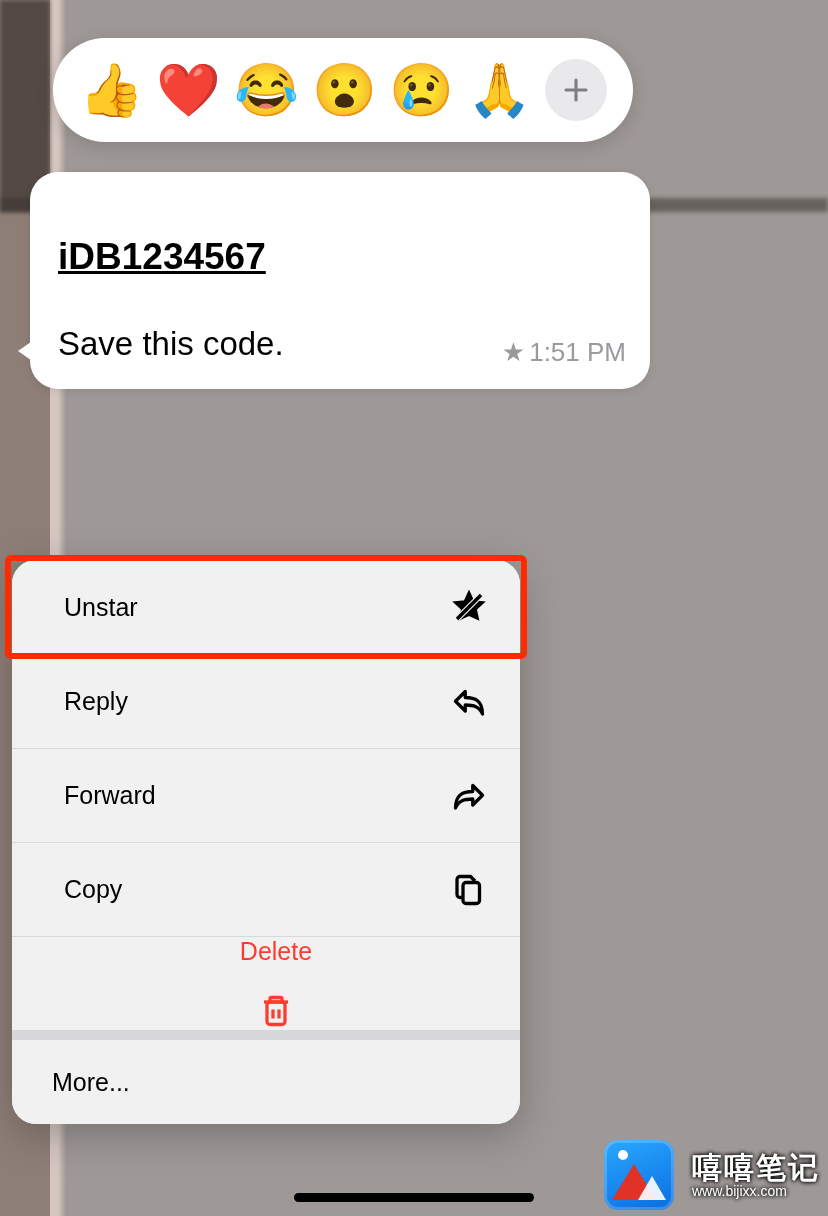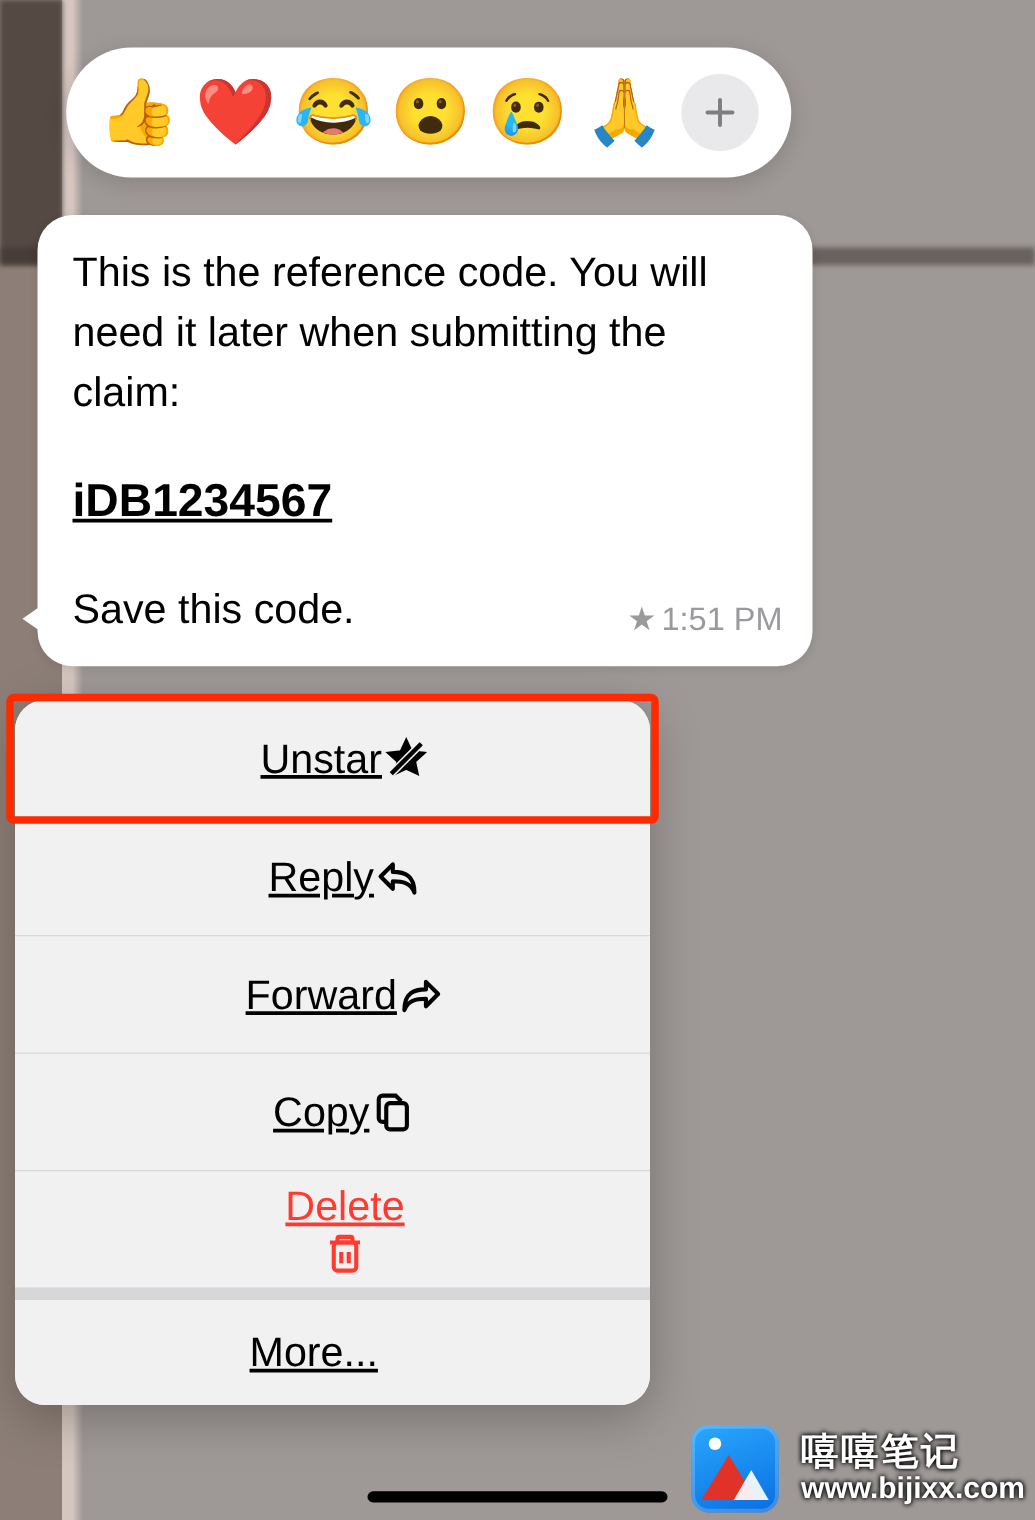--- a/index.html
+++ b/index.html
@@ -106,29 +106,28 @@
     left: 12px; top: 560px;
     width: 508px;
     background: #efeff0;
     border-radius: 24px;
     overflow: hidden;
     box-shadow: 0 10px 40px rgba(0,0,0,0.25);
   }
   .menu-item {
     display: flex;
     align-items: center;
-    justify-content: center;
+    justify-content: space-between;
     height: 94px;
     padding: 0 32px 0 52px;
-    font-size: 33px;
+    font-size: 25px;
     color: #000;
     border-top: 1px solid rgba(0,0,0,0.1);
     cursor: pointer;
     background: #f1f1f2;
-    text-decoration: underline;
   }
   .menu-item:first-child { border-top: none; }
   .menu-item.section-break { border-top: 10px solid #d7d7da; padding-left: 40px; }
   .menu-item.danger { color: #ff3b30; flex-direction: column; }
   .menu-item.danger svg { stroke: #ff3b30; }
   .menu-icon { width: 38px; height: 38px; display:flex; align-items:center; justify-content:center; }
   .menu-icon svg { width: 36px; height: 36px; stroke:#000; stroke-width:2.2; fill:none; }
 
   
   .highlight-box {
@@ -172,21 +171,21 @@
   .wm-logo::after{
     content:""; position:absolute; right:8px; bottom:10px;
     border-left:14px solid transparent;
     border-right:14px solid transparent;
     border-bottom:24px solid #fff;
     opacity:.9;
   }
   .wm-dot{ position:absolute; top:10px; left:14px; width:10px; height:10px; border-radius:50%; background:#fff;}
   .wm-text { color:#fff; text-shadow:0 0 4px #000,0 0 4px #000; font-weight:700; line-height:1.1;}
   .wm-text .t1{ font-size:30px; letter-spacing:2px;}
-  .wm-text .t2{ font-size:24px; font-weight:700;}
+  .wm-text .t2{ font-size:14px; font-weight:400;}
 </style>
 </head>
 <body>
 
 <div class="backdrop"></div>
 
 <div class="reaction-bar">
   <span class="reaction">👍</span>
   <span class="reaction">❤️</span>
   <span class="reaction">😂</span>
@@ -196,21 +195,20 @@
   <span class="add-reaction">
     <svg viewBox="0 0 24 24">
         <path d="M12 4v16M4 12h16" stroke="#7d7d82" stroke-width="2.5" stroke-linecap="round" fill="none"></path>
       </svg>
   </span>
 </div>
 
 <div class="bubble-wrap">
   <div class="bubble">
     <div class="bubble-tail"></div>
-    <p class="para">This is the reference code. You will need it later when submitting the claim:</p>
     <div class="gap"></div>
     <p class="para bold">iDB1234567</p>
     <div class="gap"></div>
     <p class="para" style="padding-right:180px;">Save this code.</p>
     <div class="meta">
       <span class="meta-star">★</span>
       <span>1:51 PM</span>
     </div>
   </div>
 </div>

